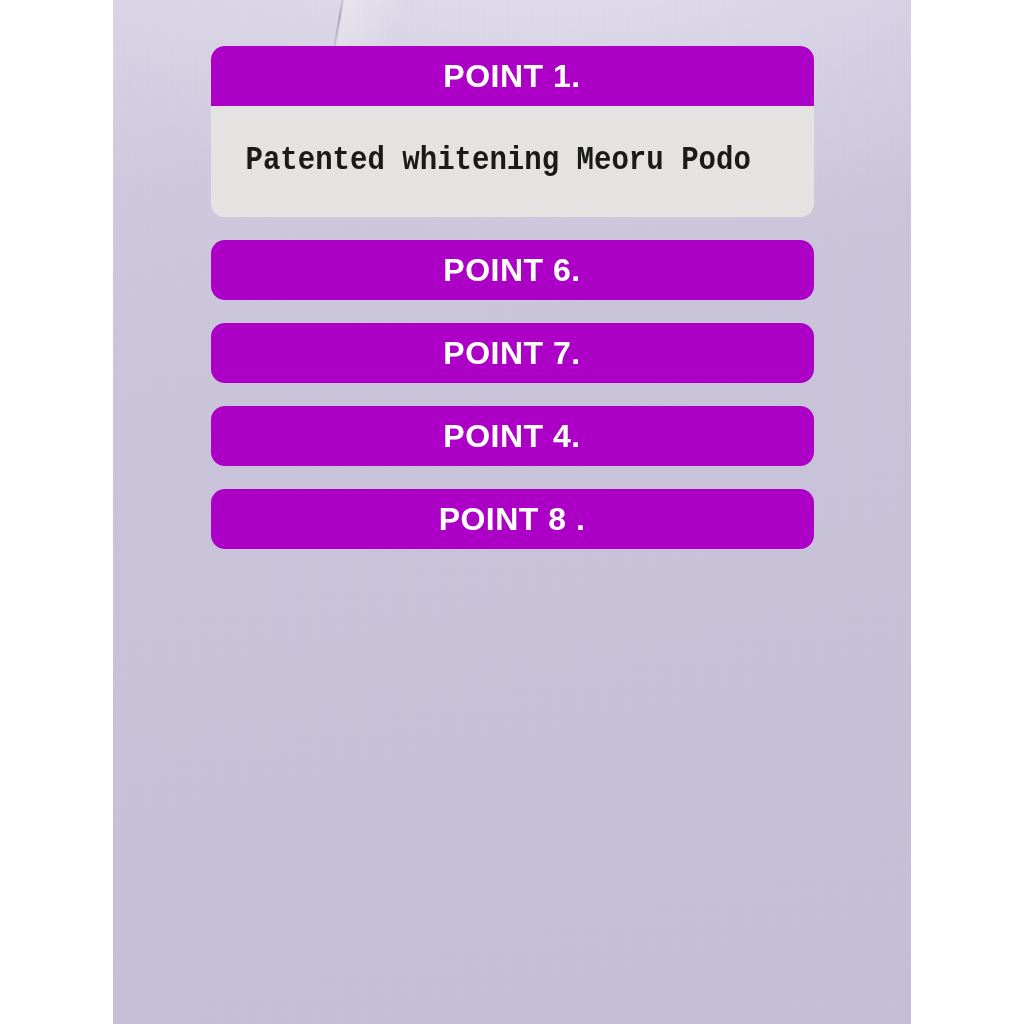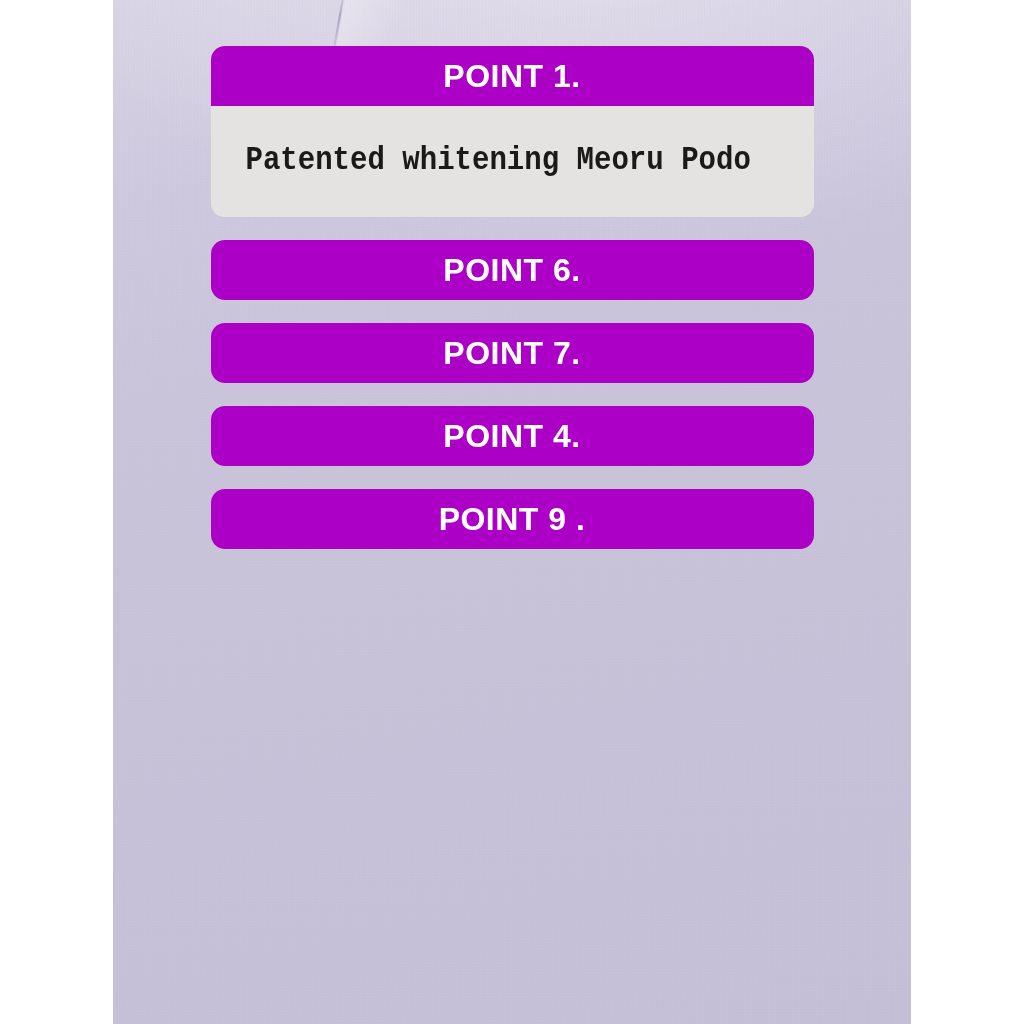--- a/index.html
+++ b/index.html
@@ -133,18 +133,18 @@
   </section>
 
   <section class="card">
     <header class="card-header">
       <span class="card-title">POINT 4.</span>
     </header>
   </section>
 
   <section class="card">
     <header class="card-header">
-      <span class="card-title">POINT 9 .</span>
+      <span class="card-title">POINT 8 .</span>
     </header>
   </section>
 </div>
   </div>
 </div>
 
 </body></html>

